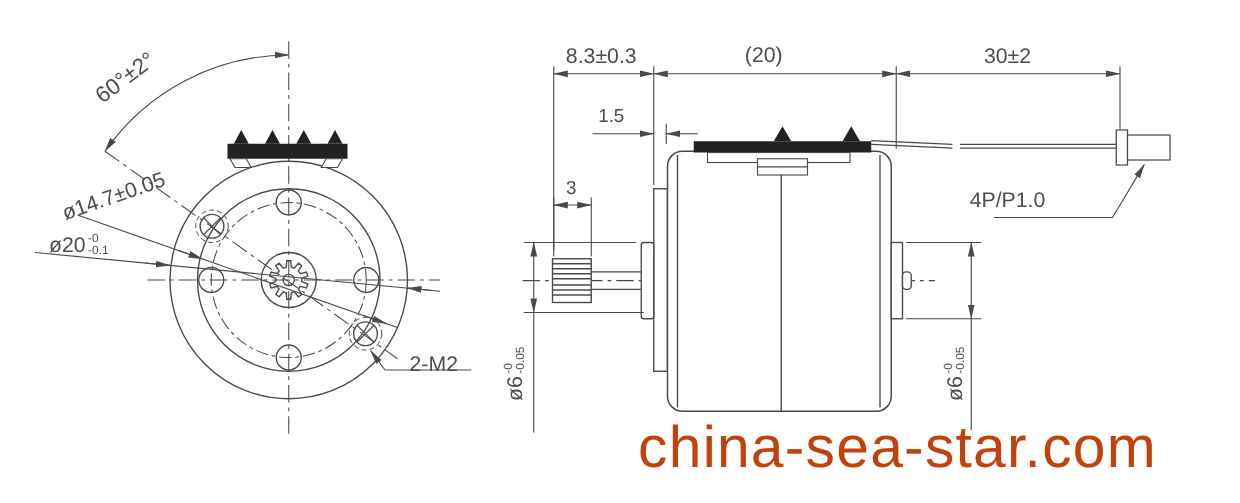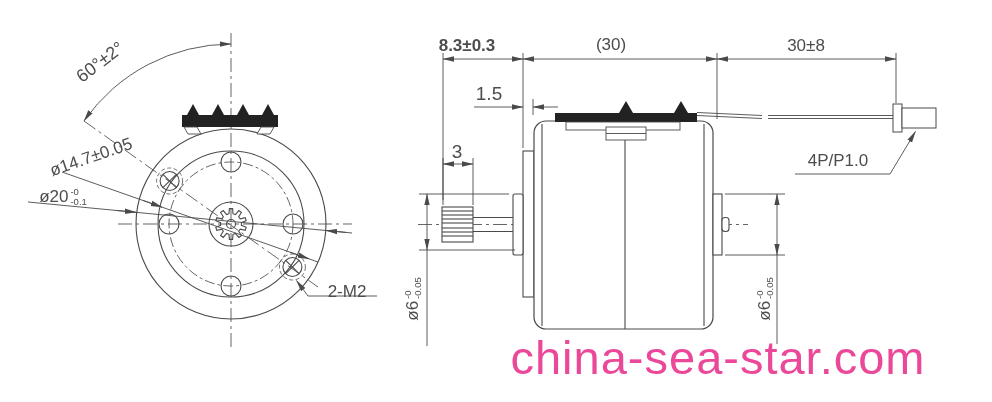--- a/index.html
+++ b/index.html
@@ -1,25 +1,25 @@
 <!DOCTYPE html>
 <html><head>
 <meta charset="utf-8">
 <style>
   html,body{margin:0;padding:0;background:#fff;}
   .stage{position:relative;width:992px;height:402px;background:#fff;overflow:hidden;
          font-family:"Liberation Sans",sans-serif;}
   .stage svg{position:absolute;left:0;top:0;}
   .lbl{position:absolute;color:#4d4d4d;font-size:17px;white-space:nowrap;
        transform:translate(-50%,-50%) rotate(var(--r,0deg));line-height:1;}
-  .lbl.small{font-size:19px;text-align:right;}
+  .lbl.small{font-size:15px;text-align:right;}
   .tol{display:flex;align-items:center;}
   .tol .stk{display:flex;flex-direction:column;justify-content:center;
             font-size:9.5px;line-height:9.5px;margin-left:2px;letter-spacing:0;}
-  .watermark{position:absolute;color:#ec4899;font-size:47px;letter-spacing:1px;
+  .watermark{position:absolute;color:#c2410c;font-size:47px;letter-spacing:1px;
              transform:translate(-50%,-50%);white-space:nowrap;}
 </style>
 </head>
 <body>
 
 <div class="stage">
 
 <svg width="992" height="402" viewBox="0 0 992 402">
   <defs>
     <marker id="arw" orient="auto-start-reverse" markerUnits="strokeWidth" markerWidth="14" markerHeight="8" refX="12.5" refY="4">
@@ -178,31 +178,31 @@
 <div class="lbl tol" style="left:63px;top:196px;align-items:center;">
   <span>ø20</span>
   <span class="stk">
     <span>-0</span>
     <span>-0.1</span>
   </span>
 </div>
 
 <div class="lbl" style="left:347px;top:291px;">2-M2</div>
 
-<div class="lbl" style="left:467px;top:45px;font-weight:bold;">8.3±0.3</div>
-
-<div class="lbl" style="left:611px;top:44px;">(30)</div>
-
-<div class="lbl" style="left:806px;top:45px;">30±8</div>
+<div class="lbl" style="left:481px;top:45px;">8.3±0.3</div>
+
+<div class="lbl" style="left:611px;top:44px;">(20)</div>
+
+<div class="lbl" style="left:806px;top:45px;">30±2</div>
 
 <div class="lbl small" style="left:489px;top:93px;">1.5</div>
 
 <div class="lbl small" style="left:457px;top:151px;">3</div>
 
-<div class="lbl" style="left:838px;top:160px;">4P/P1.0</div>
+<div class="lbl" style="left:806px;top:160px;">4P/P1.0</div>
 
 <div class="lbl tol" style="left:412px;top:299px;--r:-90deg;">
   <span>ø6</span>
   <span class="stk">
     <span>-0</span>
     <span>-0.05</span>
   </span>
 </div>
 
 <div class="lbl tol" style="left:764px;top:299px;--r:-90deg;">

